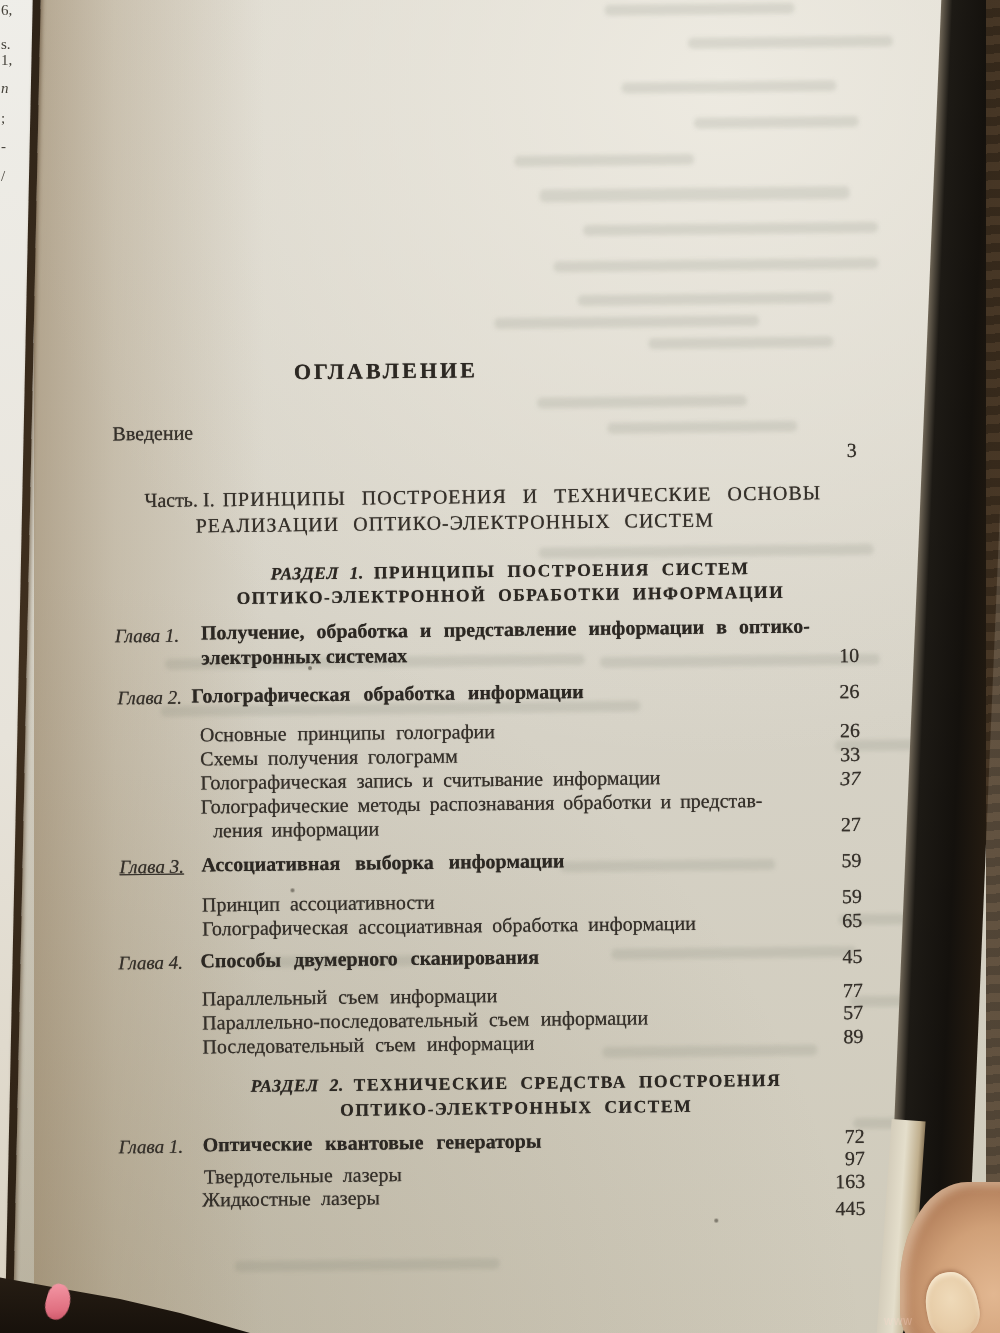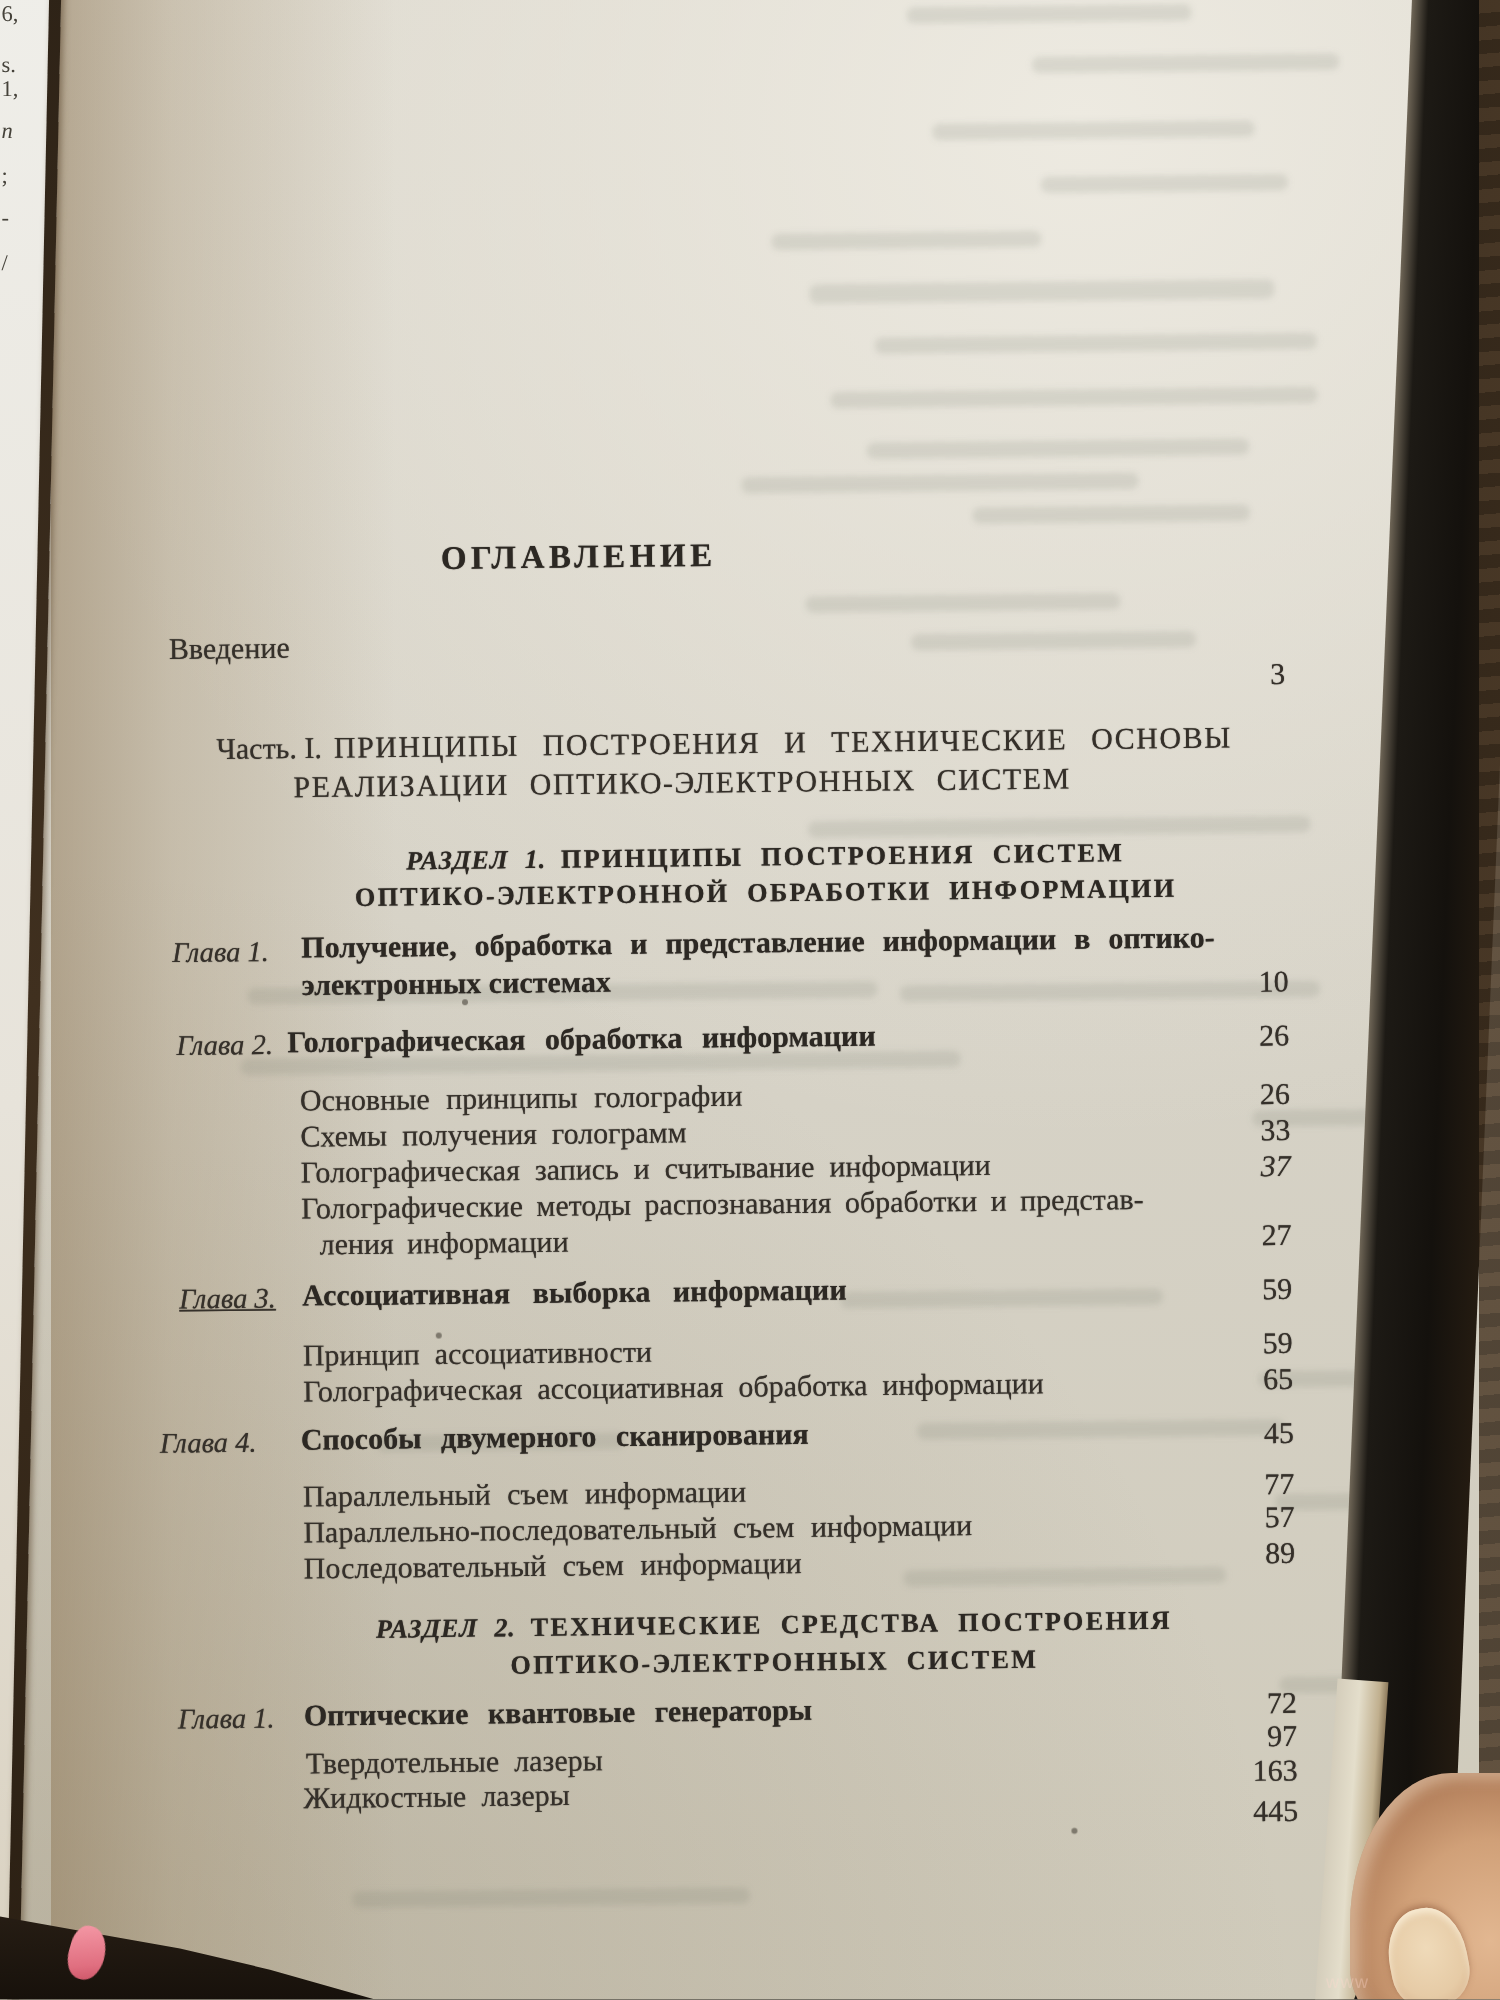--- a/index.html
+++ b/index.html
@@ -182,21 +182,21 @@
 
     <div class="line chpfx" style="left:116px;top:853px;text-decoration:underline;">Глава 3.</div>
     <div class="line b ws10" style="left:198px;top:851px;">Ассоциативная выборка информации</div>
     <div class="num" style="top:853px;">59</div>
 
     <div class="line ws5" style="left:198px;top:891px;">Принцип ассоциативности</div>
     <div class="num" style="top:889px;">59</div>
     <div class="line ws5" style="left:198px;top:915px;">Голографическая ассоциативная обработка информации</div>
     <div class="num" style="top:913px;">65</div>
 
-    <div class="line chpfx" style="left:102px;top:949px;">Глава 4.</div>
+    <div class="line chpfx" style="left:114px;top:949px;">Глава 4.</div>
     <div class="line b ws8" style="left:196px;top:947px;">Способы двумерного сканирования</div>
     <div class="num" style="top:949px;">45</div>
 
     <div class="line ws6" style="left:197px;top:985px;">Параллельный съем информации</div>
     <div class="num" style="top:983px;">77</div>
     <div class="line ws6" style="left:197px;top:1009px;">Параллельно-последовательный съем информации</div>
     <div class="num" style="top:1005px;">57</div>
     <div class="line ws6" style="left:197px;top:1033px;">Последовательный съем информации</div>
     <div class="num" style="top:1029px;">89</div>
 

